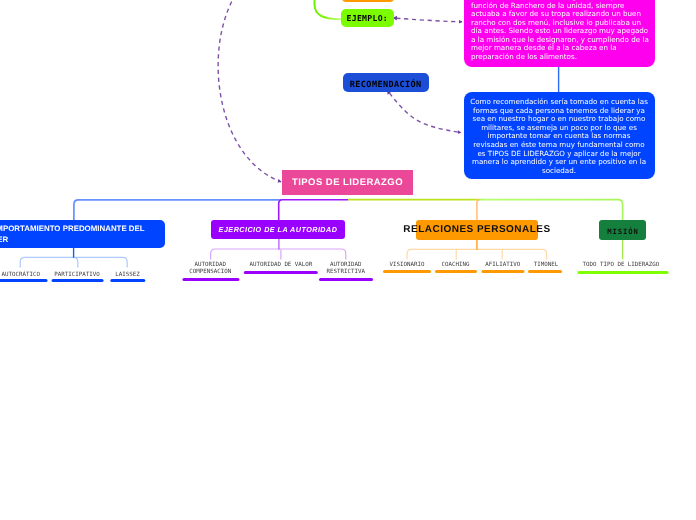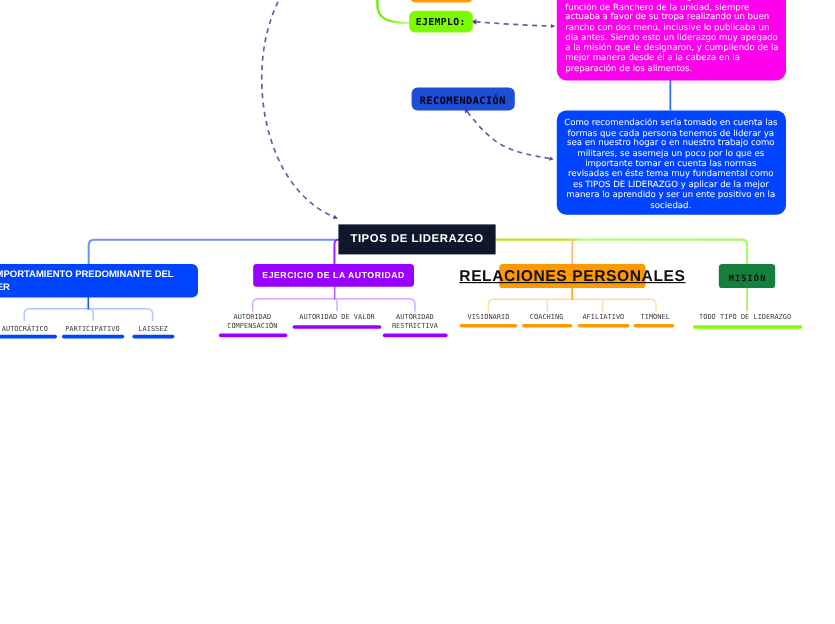--- a/index.html
+++ b/index.html
@@ -7,32 +7,32 @@
   body{width:696px;height:520px;overflow:hidden;
        font-family:"Liberation Sans",sans-serif;-webkit-font-smoothing:antialiased;text-rendering:geometricPrecision;}
   #stage{position:relative;width:696px;height:520px;background:#fff;overflow:hidden;}
   svg#links{position:absolute;left:0;top:0;width:696px;height:520px;pointer-events:none;}
 
   .node{position:absolute;box-sizing:border-box;display:flex;align-items:center;
         justify-content:center;text-align:center;}
   .node>span{display:block;}
 
   
-  #n-root{left:282px;top:169.5px;width:131px;height:25.5px;background:#0f172a;border-radius:0;margin-top:17px;}
+  #n-root{left:282px;top:169.5px;width:131px;height:25.5px;background:#ec4899;border-radius:0;}
   #n-root>span{color:#fff;font-weight:bold;font-size:9.5px;letter-spacing:.45px;white-space:nowrap;}
 
   
   #n-comport{left:-20px;top:220px;width:185px;height:28px;background:#0044FF;border-radius:5px;
              justify-content:flex-start;}
   #n-comport>span{color:#fff;font-weight:bold;font-size:7.9px;line-height:11.3px;
                   text-align:left;padding-left:4.5px;letter-spacing:.0px;}
   #n-ejercicio{left:211px;top:220px;width:134px;height:19px;background:#9900FF;border-radius:3px;}
-  #n-ejercicio>span{color:#fff;font-weight:bold;font-size:7.2px;letter-spacing:.48px;white-space:nowrap;}
+  #n-ejercicio>span{color:#fff;font-weight:bold;font-size:7.2px;letter-spacing:.48px;white-space:nowrap;font-style:italic;}
   #n-relaciones{left:416px;top:220px;width:122px;height:19.5px;background:#FF9900;border-radius:3px;}
-  #n-relaciones>span{color:#111;font-weight:bold;font-size:13px;letter-spacing:.48px;white-space:nowrap;text-decoration:underline;}
+  #n-relaciones>span{color:#111;font-weight:bold;font-size:10px;letter-spacing:.48px;white-space:nowrap;}
   #n-mision{left:599px;top:220px;width:47px;height:19.5px;background:#15803d;border-radius:3px;}
   #n-mision>span{color:#111;font-weight:bold;font-size:7.2px;letter-spacing:.9px;
                  font-family:"DejaVu Sans Mono",monospace;white-space:nowrap;position:relative;top:1.5px;left:0.5px;}
 
   
   #n-orange-top{left:341.5px;top:-12px;width:52px;height:14px;background:#FF9900;border-radius:4px;}
   #n-ejemplo{left:340.8px;top:9px;width:53px;height:17.8px;background:#7CFC00;border-radius:5px;}
   #n-ejemplo>span{color:#000;font-weight:bold;font-size:8.1px;letter-spacing:.32px;
                   font-family:"DejaVu Sans Mono",monospace;white-space:nowrap;position:relative;top:0.5px;text-align:right;}
   #n-reco{left:342.7px;top:73px;width:86px;height:18.5px;background:#1d4ed8;border-radius:5px;}

